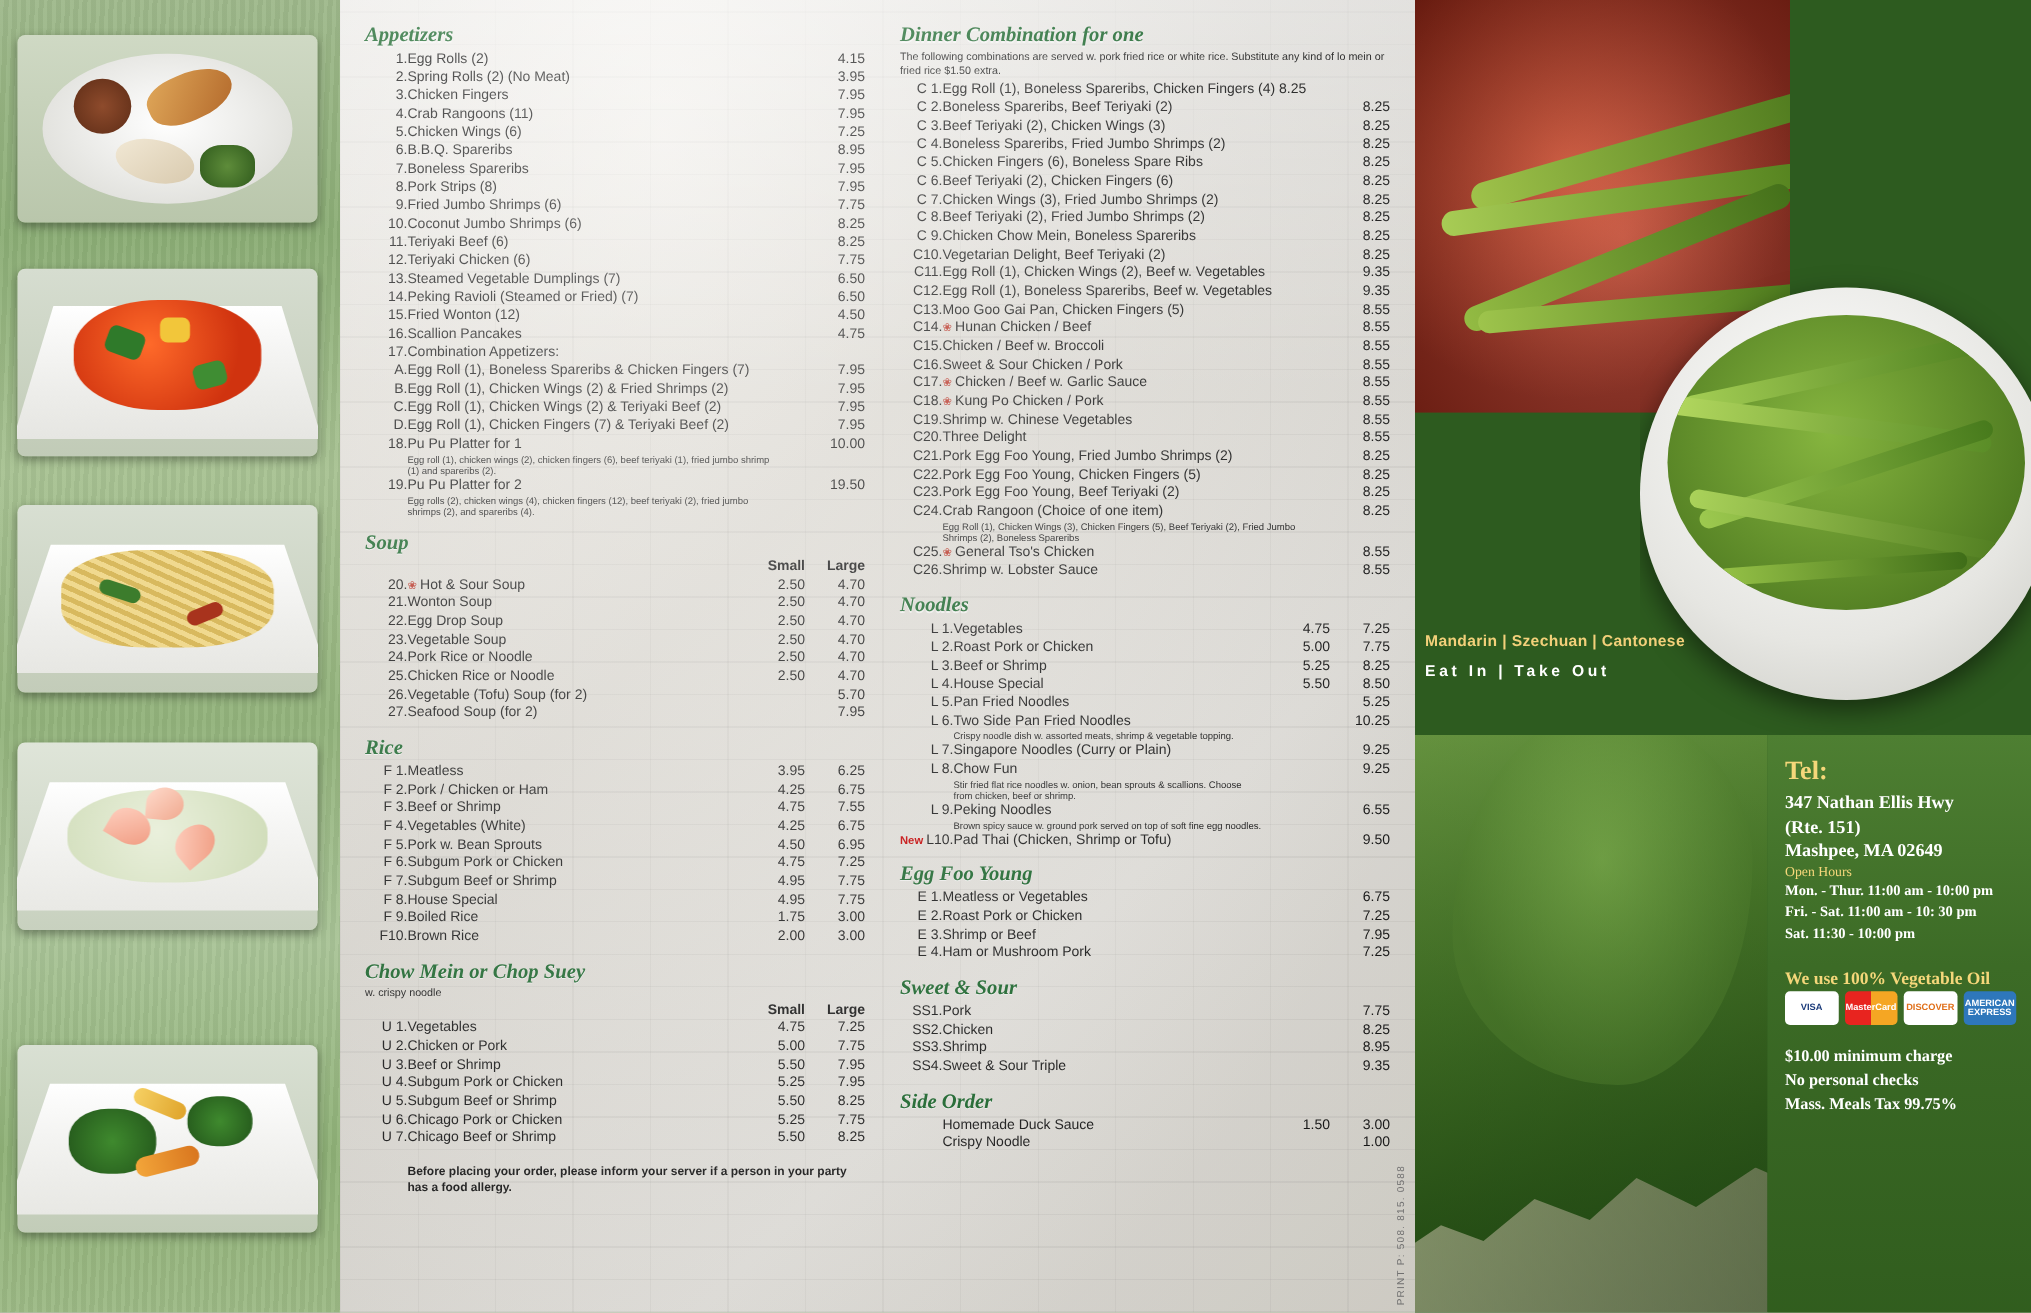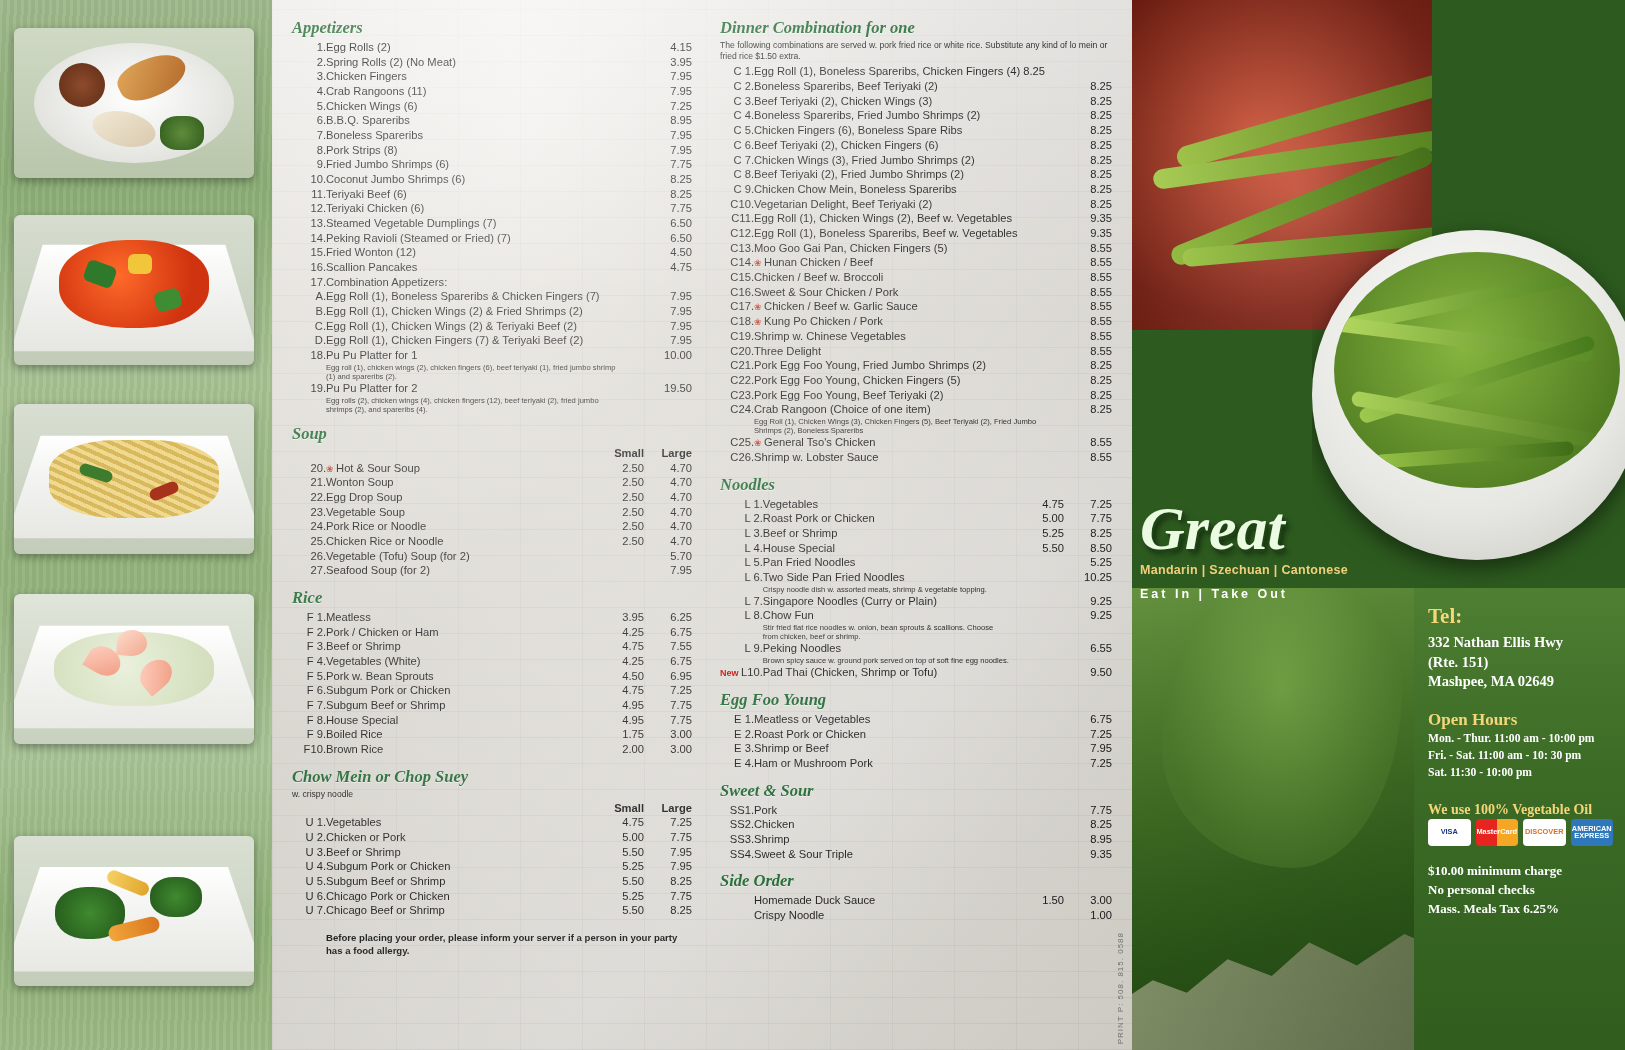--- a/index.html
+++ b/index.html
@@ -110,21 +110,21 @@
   .logo-cuisines{ font-size:12.5px; color:#f2d07a; font-weight:bold; margin-top:6px; letter-spacing:.3px; }
   .logo-eatin{ font-size:12.5px; color:#ffffff; font-weight:bold; letter-spacing:3px; margin-top:10px; }
 
   .infobox{
     position:absolute; left:282px; top:588px; width:211px; height:528px;
     color:#fff; padding:16px 12px 10px 14px;
     background:linear-gradient(180deg,#4e7f32 0%, #3c6b26 35%, #2e5a1c 100%);
   }
   .infobox .tel{ color:#f5d77a; font-weight:bold; font-size:21px; font-family:"Liberation Serif",serif; margin-bottom:4px;}
   .addr{ font-size:14.5px; font-weight:bold; line-height:1.35; color:#fff; font-family:"Liberation Serif",serif;}
-  .oh-title{ color:#f5d77a; font-weight:bold; font-size:17px; margin-top:18px; font-family:"Liberation Serif",serif;}
+  .oh-title{ color:#f5d77a; font-weight:normal; font-size:11px; font-family:"Liberation Serif",serif;}
   .oh{ font-size:11.6px; font-weight:bold; line-height:1.5; color:#fff; font-family:"Liberation Serif",serif;}
   .veg{ color:#f5d77a; font-weight:bold; font-size:14px; margin-top:20px; font-family:"Liberation Serif",serif;}
   .cards{ display:flex; gap:5px; margin-top:1px; }
   .card{ width:44px; height:27px; border-radius:4px; background:#fff; display:flex; align-items:center; justify-content:center;
          font-size:7.4px; font-weight:bold; color:#1a3a7a; overflow:hidden; text-align:center; line-height:1.05; }
   .card.mc{ background:linear-gradient(90deg,#e8241f 50%,#f5a623 50%); color:#fff; }
   .card.disc{ background:#fff; color:#e0701a; }
   .card.amex{ background:#2e77bb; color:#fff; }
   .terms{ font-size:13px; font-weight:bold; line-height:1.45; margin-top:16px; color:#fff; font-family:"Liberation Serif",serif;}
 
@@ -808,43 +808,42 @@
         <div style="position:absolute;left:40px;top:196px;width:200px;height:14px;background:linear-gradient(90deg,#96c247,#3f6d18);border-radius:8px;transform:rotate(-4deg);"></div>
       </div>
     </div>
 
     <div class="wallphoto">
       <div class="leaf"></div>
         <div class="ridge"></div>
     </div>
 
     <div class="logoblock">
-      <div class="logo-great">Great</div>
       <div class="logo-cuisines">Mandarin | Szechuan | Cantonese</div>
       <div class="logo-eatin">Eat In | Take Out</div>
     </div>
 
     <div class="infobox">
       <div class="tel">Tel:</div>
-      <div class="addr">332 Nathan Ellis Hwy</div>
+      <div class="addr">347 Nathan Ellis Hwy</div>
       <div class="addr">(Rte. 151)</div>
       <div class="addr">Mashpee, MA 02649</div>
 
       <div class="oh-title">Open Hours</div>
       <div class="oh">Mon. - Thur. 11:00 am - 10:00 pm</div>
       <div class="oh">Fri. - Sat. 11:00 am - 10: 30 pm</div>
       <div class="oh">Sat. 11:30 - 10:00 pm</div>
 
       <div class="veg">We use 100% Vegetable Oil</div>
 
       <div class="cards">
         <div class="card">VISA</div>
         <div class="card mc">MasterCard</div>
         <div class="card disc">DISCOVER</div>
         <div class="card amex">AMERICAN EXPRESS</div>
       </div>
 
       <div class="terms">$10.00 minimum charge</div>
       <div class="terms" style="margin-top:0">No personal checks</div>
-      <div class="terms" style="margin-top:0">Mass. Meals Tax 6.25%</div>
+      <div class="terms" style="margin-top:0">Mass. Meals Tax 99.75%</div>
     </div>
   </div>
 </div>
 
 </body></html>

